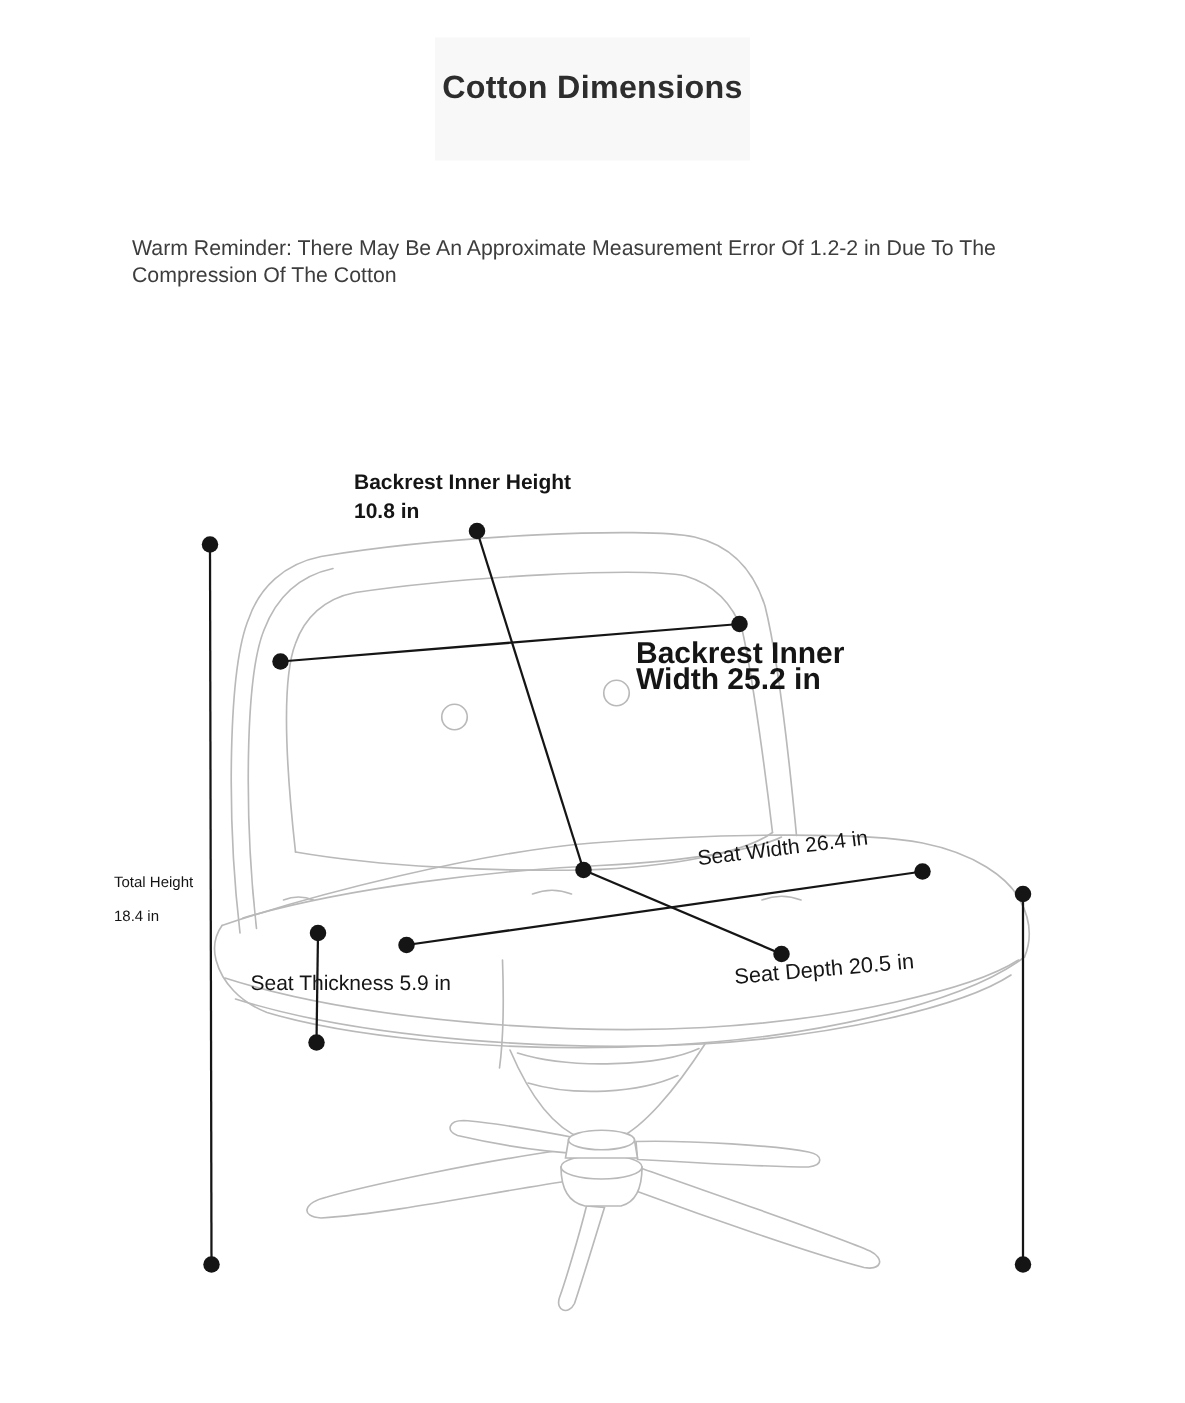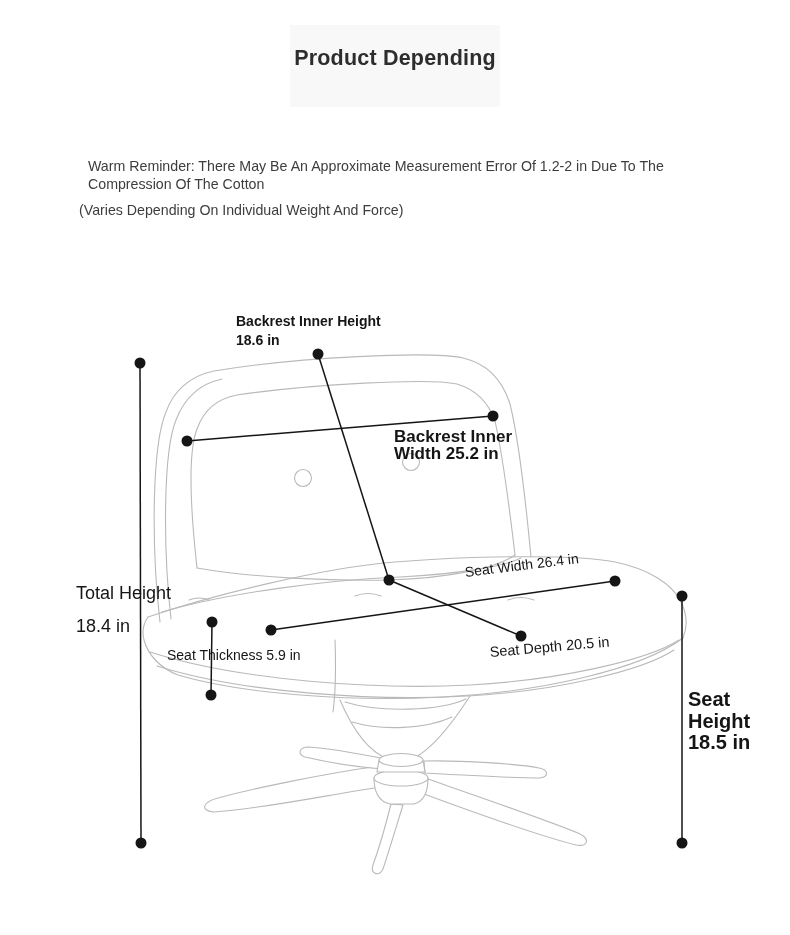--- a/index.html
+++ b/index.html
@@ -21,37 +21,36 @@
     font-size:14.2px;line-height:18px;color:#3d3d3d;
   }
   .note{
     position:absolute;left:79px;top:202px;margin:0;
     font-size:14.2px;color:#3d3d3d;white-space:nowrap;
   }
   .diagram-svg{position:absolute;left:0;top:0;}
   .lbl{position:absolute;color:#151515;white-space:nowrap;}
   .lbl span{display:block;}
   .lbl-bih{left:236px;top:312px;font-size:14px;line-height:19px;font-weight:700;}
-  .lbl-biw{left:394px;top:428px;font-size:17px;line-height:17px;font-weight:700;}
-  .lbl-th{left:76px;top:583px;font-size:18px;font-weight:500;}
+  .lbl-biw{left:424px;top:428px;font-size:20px;line-height:17px;font-weight:700;}
+  .lbl-th{left:76px;top:583px;font-size:10px;font-weight:500;}
   .lbl-th .val{margin-top:12px;}
   .lbl-sw{left:464px;top:564px;font-size:14px;font-weight:500;transform:rotate(-7deg);transform-origin:left top;}
   .lbl-sd{left:489px;top:644px;font-size:14.5px;font-weight:500;transform:rotate(-5deg);transform-origin:left top;}
   .lbl-st{left:167px;top:647px;font-size:14px;font-weight:400;}
   .lbl-sh{left:688px;top:689px;font-size:20px;line-height:21.5px;font-weight:700;}
 </style>
 </head>
 <body>
 
 <div id="stage">
 
   <div class="title-panel"></div>
-  <h1 class="page-title">Product Depending</h1>
+  <h1 class="page-title">Cotton Dimensions</h1>
   <p class="reminder">Warm Reminder: There May Be An Approximate Measurement Error Of 1.2-2 in Due To The Compression Of The Cotton</p>
-  <p class="note">(Varies Depending On Individual Weight And Force)</p>
 
   <svg class="diagram-svg" width="790" height="935" viewBox="0 0 790 935">
 
     <g stroke="#b9b9b9" fill="none" stroke-width="1.1" stroke-linecap="round">
 
       <path d="M160,622 C151,545 152,445 166,412 C173,392 189,376 214,371 C298,357 431,351 463,358 C489,364 503,382 510,404 C519,440 527,515 531,557"></path>
       <path d="M171,619 C163,548 163,452 176,420 C184,399 199,384 222,379"></path>
 
       <path d="M197,568 C190,505 188,452 197,429 C203,412 216,399 237,395 C312,384 428,378 457,384 C477,390 489,404 495,421 C502,452 511,521 515,555"></path>
       <path d="M197,568 C255,578 330,581 389,580 C450,578 497,568 515,555"></path>
@@ -110,21 +109,21 @@
       <circle cx="521" cy="636" r="5.5"></circle>
       <circle cx="212" cy="622" r="5.5"></circle>
       <circle cx="211" cy="695" r="5.5"></circle>
       <circle cx="682" cy="596" r="5.5"></circle>
       <circle cx="682" cy="843" r="5.5"></circle>
     </g>
   </svg>
 
   <div class="lbl lbl-bih">
     <span>Backrest Inner Height</span>
-    <span>18.6 in</span>
+    <span>10.8 in</span>
   </div>
 
   <div class="lbl lbl-biw">
     <span>Backrest Inner</span>
     <span>Width 25.2 in</span>
   </div>
 
   <div class="lbl lbl-th">
     <span>Total Height</span>
     <span class="val">18.4 in</span>
@@ -135,19 +134,14 @@
   </div>
 
   <div class="lbl lbl-sd">
     <span>Seat Depth 20.5 in</span>
   </div>
 
   <div class="lbl lbl-st">
     <span>Seat Thickness 5.9 in</span>
   </div>
 
-  <div class="lbl lbl-sh">
-    <span>Seat</span>
-    <span>Height</span>
-    <span>18.5 in</span>
-  </div>
 
 </div>
 
 </body></html>

